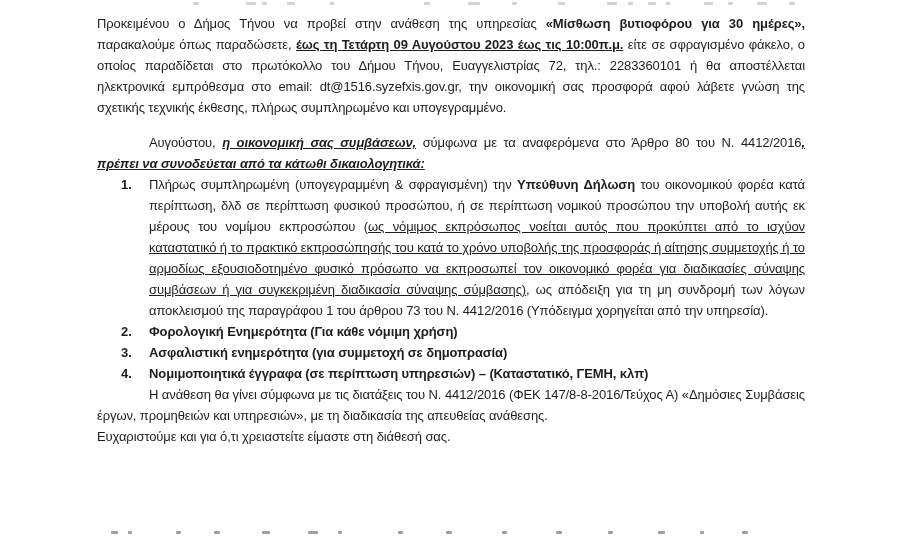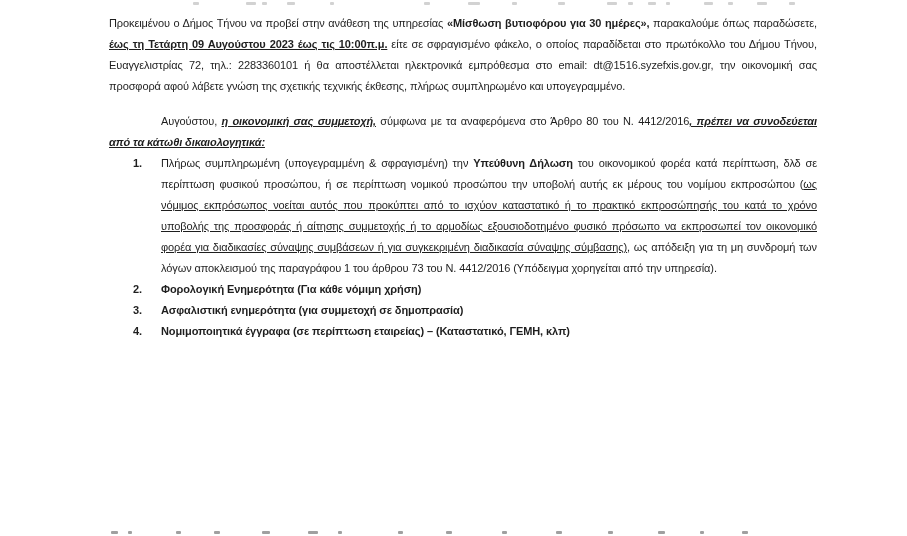--- a/index.html
+++ b/index.html
@@ -8,24 +8,24 @@
   .page {
     position: relative;
     width: 907px;
     height: 536px;
     background: #ffffff;
     overflow: hidden;
   }
 
   .content {
     position: absolute;
-    left: 109px;
+    left: 97px;
     top: 13px;
     width: 708px;
-    font-size: 11px;
+    font-size: 13px;
     line-height: 21px;
     color: #1e1e1e;
     text-align: justify;
     letter-spacing: -0.1px;
   }
 
   .para { margin: 0; }
   .p2 { margin-top: 14px; text-indent: 52px; }
   .p3 { text-indent: 52px; }
 
@@ -82,47 +82,49 @@
       <div class="mark top" style="left: 704px; width: 9px;"></div>
       <div class="mark top" style="left: 728px; width: 5px;"></div>
       <div class="mark top" style="left: 757px; width: 10px;"></div>
       <div class="mark top" style="left: 789px; width: 6px;"></div>
     </div>
 
   <div class="content">
 
     <p class="para p1"><span class="seg normal">Προκειμένου ο Δήμος Τήνου να προβεί στην ανάθεση της υπηρεσίας </span><span class="seg bold">«Μίσθωση βυτιοφόρου για 30 ημέρες»,</span><span class="seg normal"> παρακαλούμε όπως παραδώσετε, </span><span class="seg bold-underline">έως τη Τετάρτη 09 Αυγούστου 2023 έως τις 10:00π.μ.</span><span class="seg normal"> είτε σε σφραγισμένο φάκελο, ο οποίος παραδίδεται στο πρωτόκολλο του Δήμου Τήνου, Ευαγγελιστρίας 72, τηλ.: 2283360101 ή θα αποστέλλεται ηλεκτρονικά εμπρόθεσμα στο email: dt@1516.syzefxis.gov.gr, την οικονομική σας προσφορά αφού λάβετε γνώση της σχετικής τεχνικής έκθεσης, πλήρως συμπληρωμένο και υπογεγραμμένο.</span></p>
 
-    <p class="para p2"><span class="seg normal">Αυγούστου, </span><span class="seg bold-italic-underline">η οικονομική σας συμμετοχή,</span><span class="seg normal"> σύμφωνα με τα αναφερόμενα στο Άρθρο 80 του Ν. 4412/2016</span><span class="seg bold-italic-underline">, πρέπει να συνοδεύεται από τα κάτωθι δικαιολογητικά:</span></p>
+    <p class="para p2"><span class="seg normal">Αυγούστου, </span><span class="seg bold-italic-underline">η οικονομική σας συμβάσεων,</span><span class="seg normal"> σύμφωνα με τα αναφερόμενα στο Άρθρο 80 του Ν. 4412/2016</span><span class="seg bold-italic-underline">, πρέπει να συνοδεύεται από τα κάτωθι δικαιολογητικά:</span></p>
 
     <div class="doc-list">
 
       <div class="li">
         <span class="num">1.</span>
         <div class="li-text"><span class="seg normal">Πλήρως συμπληρωμένη (υπογεγραμμένη &amp; σφραγισμένη) την </span><span class="seg bold">Υπεύθυνη Δήλωση</span><span class="seg normal"> του οικονομικού φορέα κατά περίπτωση, δλδ σε περίπτωση φυσικού προσώπου, ή σε περίπτωση νομικού προσώπου την υποβολή αυτής εκ μέρους του νομίμου εκπροσώπου (</span><span class="seg underline">ως νόμιμος εκπρόσωπος νοείται αυτός που προκύπτει από το ισχύον καταστατικό ή το πρακτικό εκπροσώπησής του κατά το χρόνο υποβολής της προσφοράς ή αίτησης συμμετοχής ή το αρμοδίως εξουσιοδοτημένο φυσικό πρόσωπο να εκπροσωπεί τον οικονομικό φορέα για διαδικασίες σύναψης συμβάσεων ή για συγκεκριμένη διαδικασία σύναψης σύμβασης)</span><span class="seg normal">, ως απόδειξη για τη μη συνδρομή των λόγων αποκλεισμού της παραγράφου 1 του άρθρου 73 του Ν. 4412/2016 (Υπόδειγμα χορηγείται από την υπηρεσία).</span></div>
       </div>
 
       <div class="li">
         <span class="num">2.</span>
         <div class="li-text"><span class="seg bold-italic">Φορολογική Ενημερότητα (Για κάθε νόμιμη χρήση)</span></div>
       </div>
 
       <div class="li">
         <span class="num">3.</span>
         <div class="li-text"><span class="seg bold-italic">Ασφαλιστική ενημερότητα (για συμμετοχή σε δημοπρασία)</span></div>
       </div>
 
       <div class="li">
         <span class="num">4.</span>
-        <div class="li-text"><span class="seg bold">Νομιμοποιητικά έγγραφα (σε περίπτωση εταιρείας) – (Καταστατικό, ΓΕΜΗ, κλπ)</span></div>
+        <div class="li-text"><span class="seg bold">Νομιμοποιητικά έγγραφα (σε περίπτωση υπηρεσιών) – (Καταστατικό, ΓΕΜΗ, κλπ)</span></div>
       </div>
 
     </div>
 
+    <p class="para p3"><span class="seg normal">Η ανάθεση θα γίνει σύμφωνα με τις διατάξεις του Ν. 4412/2016 (ΦΕΚ 147/8-8-2016/Τεύχος Α) «Δημόσιες Συμβάσεις έργων, προμηθειών και υπηρεσιών», με τη διαδικασία της απευθείας ανάθεσης.</span></p>
 
+    <p class="para p4"><span class="seg normal">Ευχαριστούμε και για ό,τι χρειαστείτε είμαστε στη διάθεσή σας.</span></p>
 
   </div>
 
   <div id="fragments-bottom" class="fragments">
       <div class="mark bottom" style="left: 111px; width: 7px;"></div>
       <div class="mark bottom" style="left: 128px; width: 4px;"></div>
       <div class="mark bottom" style="left: 176px; width: 5px;"></div>
       <div class="mark bottom" style="left: 214px; width: 6px;"></div>
       <div class="mark bottom" style="left: 262px; width: 8px;"></div>
       <div class="mark bottom" style="left: 308px; width: 10px;"></div>

